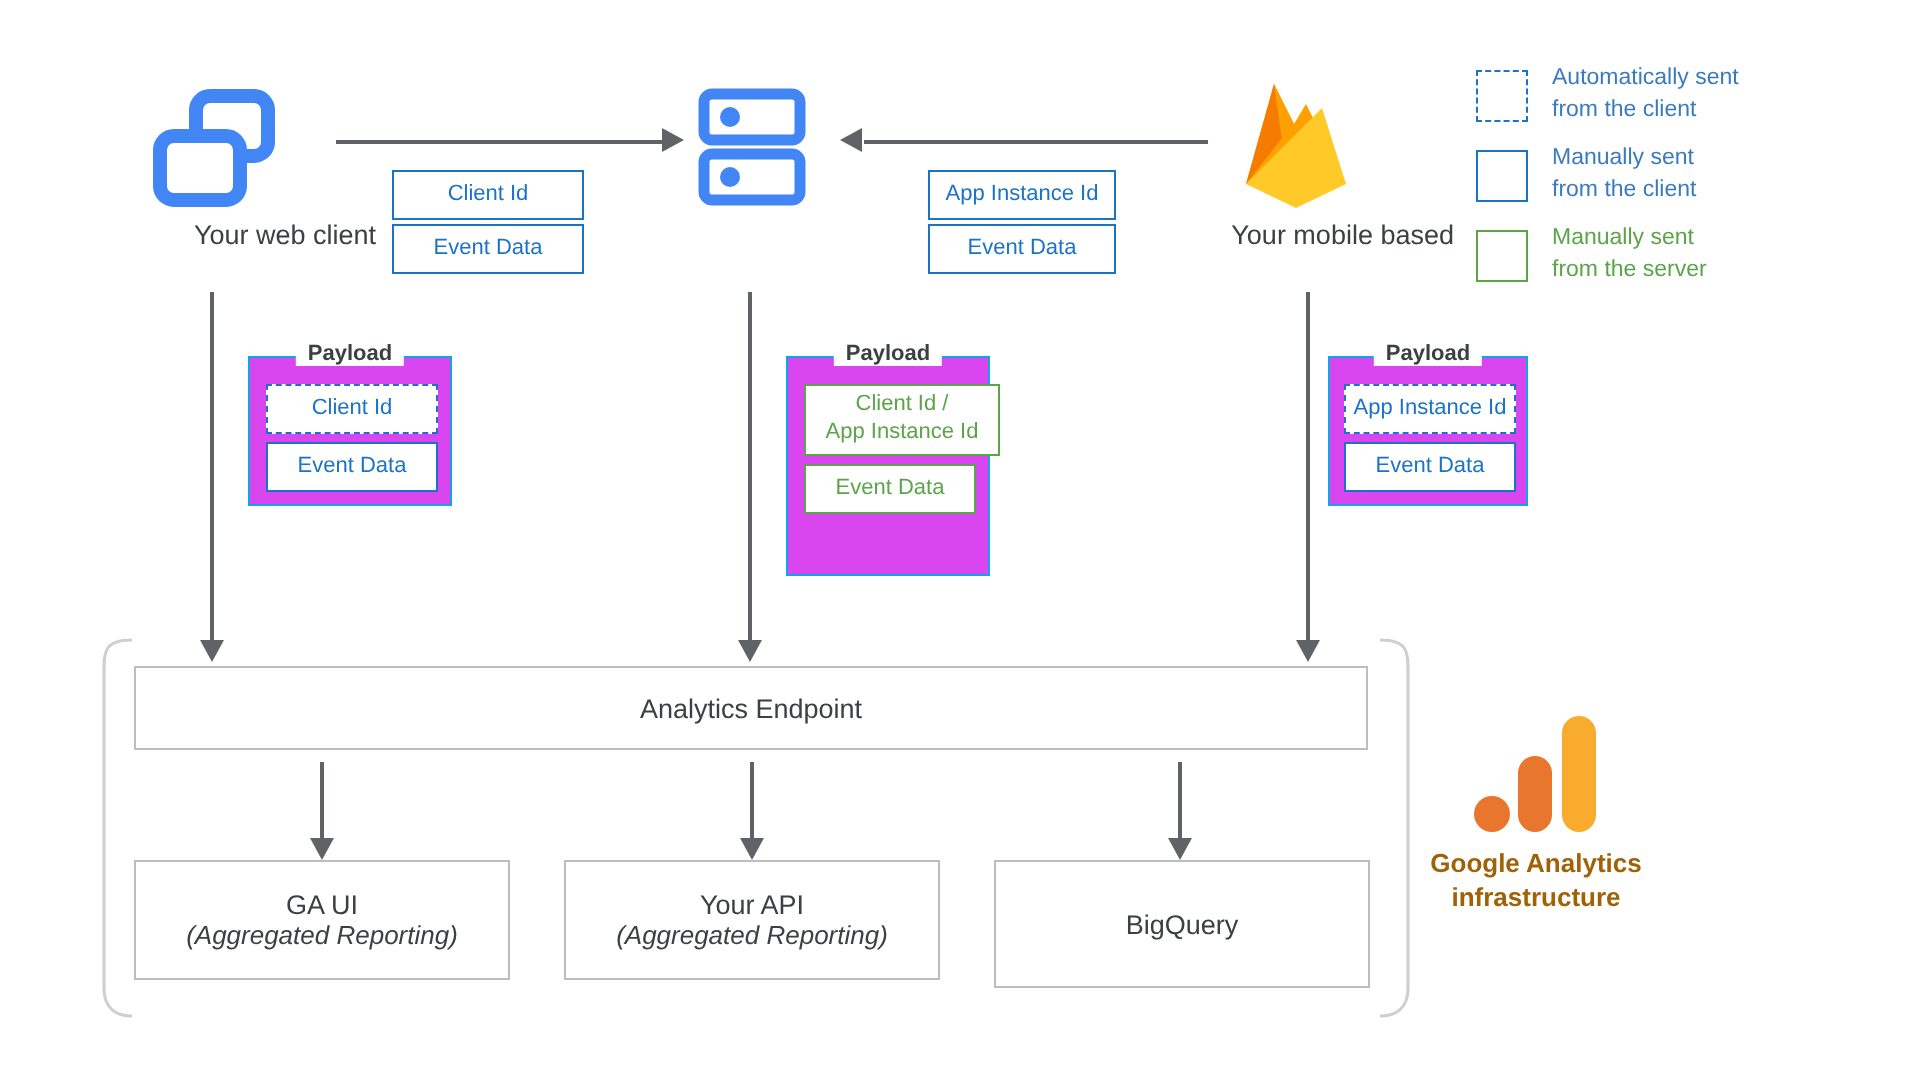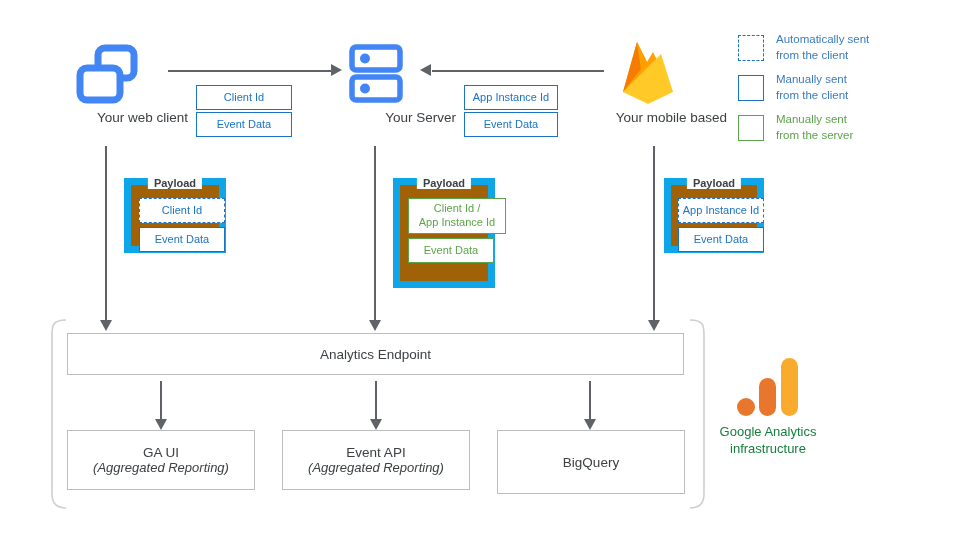--- a/index.html
+++ b/index.html
@@ -42,22 +42,22 @@
     background: #ffffff;
   }
   .chip.blue  { border: 1.4px solid #1a73c7; color: #1a73c7; }
   .chip.green { border: 1.4px solid #5ba449; color: #5ba449; }
   .chip.dashed-blue { border: 1.5px dashed #1a73c7; color: #1a73c7; }
 
   
   .payload-group {
     position: absolute;
     box-sizing: border-box;
-    border: 7px solid #0ea5e9;
-    background: #a16207;
+    border: 1px solid #0ea5e9;
+    background: #d946ef;
   }
   .payload-title {
     position: absolute;
     top: -8px;
     left: 50%;
     transform: translateX(-50%);
     background: #ffffff;
     padding: 0 6px;
     font-size: 11px;
     font-weight: bold;
@@ -124,22 +124,22 @@
     white-space: pre-line;
   }
   .legend-text.blue  { color: #3a7bbf; }
   .legend-text.green { color: #5ba449; }
 
   
   .ga-caption {
     position: absolute;
     text-align: center;
     font-size: 13px;
-    font-weight: normal;
-    color: #15803d;
+    font-weight: bold;
+    color: #a16207;
     line-height: 1.3;
     white-space: pre-line;
   }
 </style>
 </head>
 <body>
 
 <div id="canvas">
 
   <div class="abs" style="left:76px; top:42px; width:62px; height:62px;">
@@ -151,21 +151,20 @@
   <div class="node-label" style="left:26px; top:110px; width:162px;">Your web client</div>
 
   <div class="abs" style="left:348px; top:44px; width:56px; height:60px;">
     <svg width="56" height="60" viewBox="0 0 56 60">
       <rect x="4" y="3" width="48" height="23" rx="4" ry="4" fill="none" stroke="#4285F4" stroke-width="5.5"></rect>
       <circle cx="17" cy="14.5" r="5" fill="#4285F4"></circle>
       <rect x="4" y="33" width="48" height="23" rx="4" ry="4" fill="none" stroke="#4285F4" stroke-width="5.5"></rect>
       <circle cx="17" cy="44.5" r="5" fill="#4285F4"></circle>
     </svg>
   </div>
-  <div class="node-label" style="left:296px; top:110px; width:160px;">Your Server</div>
 
   <div class="abs" style="left:617px; top:38px; width:62px; height:68px;">
     <svg width="62" height="68" viewBox="0 0 62 68">
       <path d="M6 54 L20 4 L30 24 L36 14 L56 54 Z" fill="#FFA000"></path>
       <path d="M6 54 L20 4 L28 26 Z" fill="#F57C00"></path>
       <path d="M6 54 L44 16 L56 54 L31 66 Z" fill="#FFCA28"></path>
       <path d="M20 4 L30 24 L24 32 Z" fill="#FFA000"></path>
     </svg>
   </div>
   <div class="node-label" style="left:567px; top:110px; width:160px;">Your mobile based</div>
@@ -227,21 +226,21 @@
 
   <div class="arrow-line" style="left:589px; top:381px; width:2px; height:40px;"></div>
   <div class="arrow-head head-down" style="left:584px; top:419px;"></div>
 
   <div class="infra-box" style="left:67px; top:430px; width:188px; height:60px;">
     <span class="infra-title">GA UI</span>
     <span class="infra-sub">(Aggregated Reporting)</span>
   </div>
 
   <div class="infra-box" style="left:282px; top:430px; width:188px; height:60px;">
-    <span class="infra-title">Event API</span>
+    <span class="infra-title">Your API</span>
     <span class="infra-sub">(Aggregated Reporting)</span>
   </div>
 
   <div class="infra-box" style="left:497px; top:430px; width:188px; height:64px;">
     <span class="infra-title">BigQuery</span>
   </div>
 
   <div class="abs" style="left:737px; top:358px; width:62px; height:62px;">
     <svg width="62" height="62" viewBox="0 0 62 62">
       <rect x="44" y="0" width="17" height="58" rx="8.5" ry="8.5" fill="#F9AB2E"></rect>

